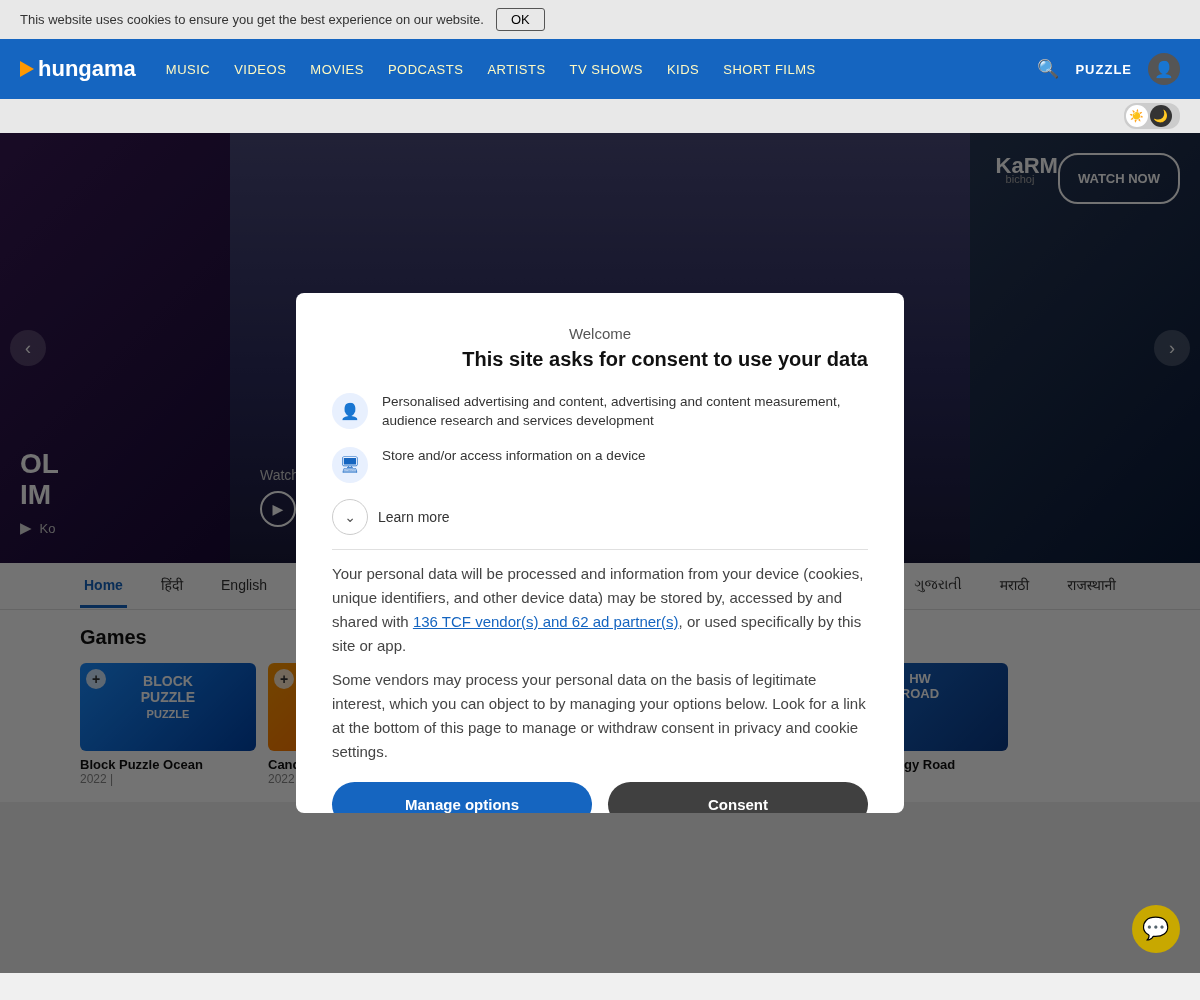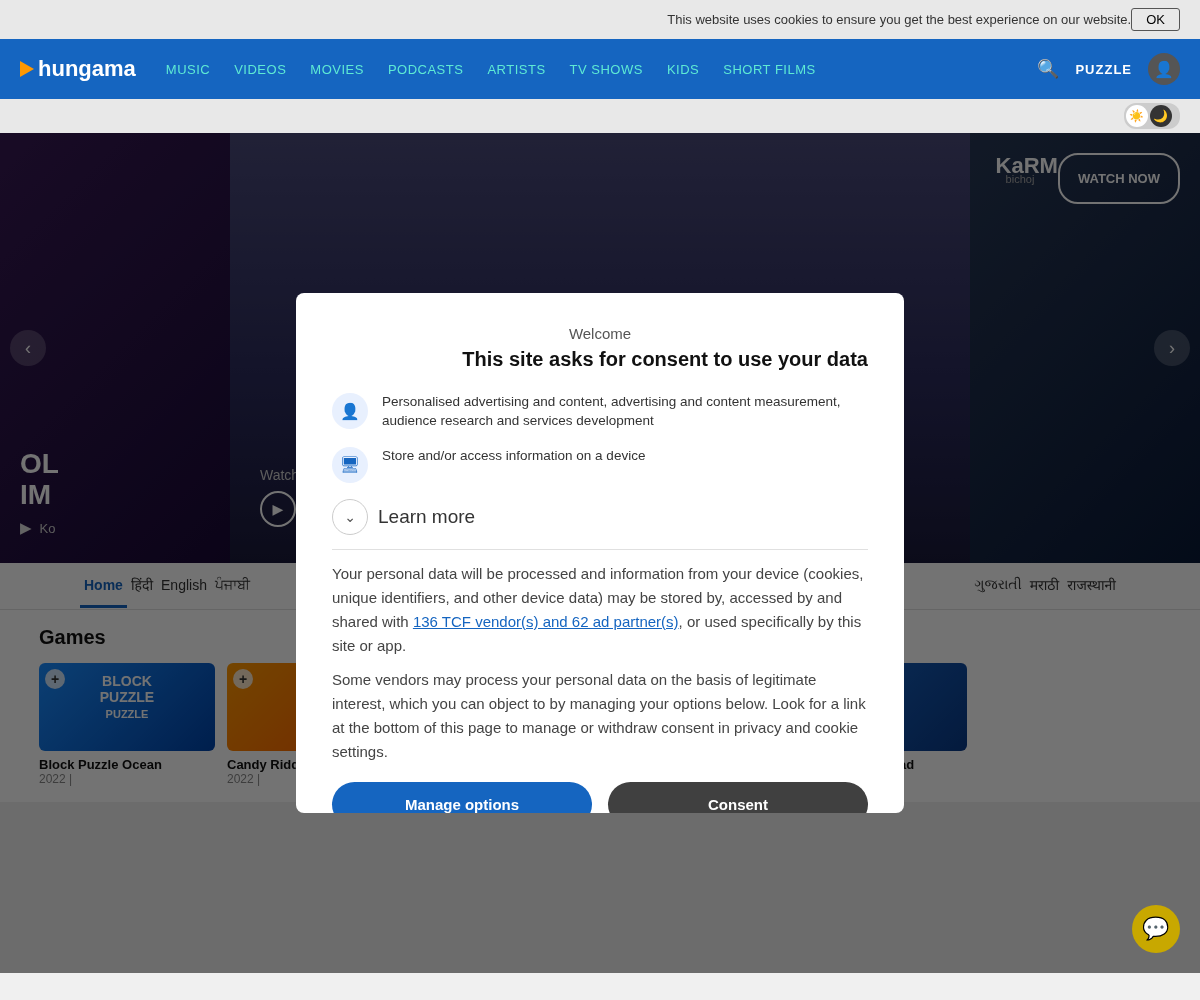--- a/index.html
+++ b/index.html
@@ -7,22 +7,22 @@
 
     
     .cookie-banner {
       background: #e8e8e8;
       text-align: center;
       padding: 8px 20px;
       font-size: 13px;
       color: #333;
       display: flex;
       align-items: center;
-      justify-content: flex-end;
-      gap: 0;
+      justify-content: flex-start;
+      gap: 12px;
       position: relative;
       z-index: 1;
     }
     .cookie-ok-btn {
       border: 1px solid #555;
       background: transparent;
       padding: 3px 14px;
       font-size: 13px;
       cursor: pointer;
       border-radius: 3px;
@@ -51,21 +51,21 @@
       border-top: 8px solid transparent;
       border-bottom: 8px solid transparent;
       border-left: 14px solid #ff9800;
     }
     .nav-links {
       display: flex;
       gap: 24px;
       flex: 1;
     }
     .nav-link {
-      color: #5eead4;
+      color: #fef9c3;
       font-size: 13px;
       font-weight: 500;
       cursor: pointer;
       letter-spacing: 0.5px;
       text-decoration: none;
       text-align: center;
     }
     .header-right {
       display: flex;
       align-items: center;
@@ -269,40 +269,41 @@
     }
     .carousel-arrow-left { left: 10px; }
     .carousel-arrow-right { right: 10px; }
 
     
     .lang-tabs {
       background: white;
       padding: 0 80px;
       border-bottom: 1px solid #e0e0e0;
       display: flex;
+      gap: 30px;
       align-items: center;
     }
     .lang-tab {
       padding: 12px 4px;
       font-size: 14px;
       color: #333;
       cursor: pointer;
       border-bottom: 3px solid transparent;
       white-space: nowrap;
     }
     .lang-tab.active {
       border-bottom: 3px solid #1565c0;
       font-weight: bold;
       color: #1565c0;
     }
 
     
     .games-section {
       background: white;
-      padding: 16px 39px;
+      padding: 16px 80px;
     }
     .section-title {
       font-size: 20px;
       font-weight: bold;
       color: #111;
       margin-bottom: 14px;
     }
     .games-grid {
       display: flex;
       gap: 12px;
@@ -416,21 +417,21 @@
       border: 1px solid #ccc;
       background: white;
       display: flex;
       align-items: center;
       justify-content: center;
       cursor: pointer;
       font-size: 14px;
       color: #555;
     }
     .learn-more-text {
-      font-size: 19px;
+      font-size: 14px;
       color: #333;
     }
     .divider {
       height: 1px;
       background: #e0e0e0;
       margin: 12px 0;
     }
     .modal-description {
       font-size: 15px;
       color: #444;

